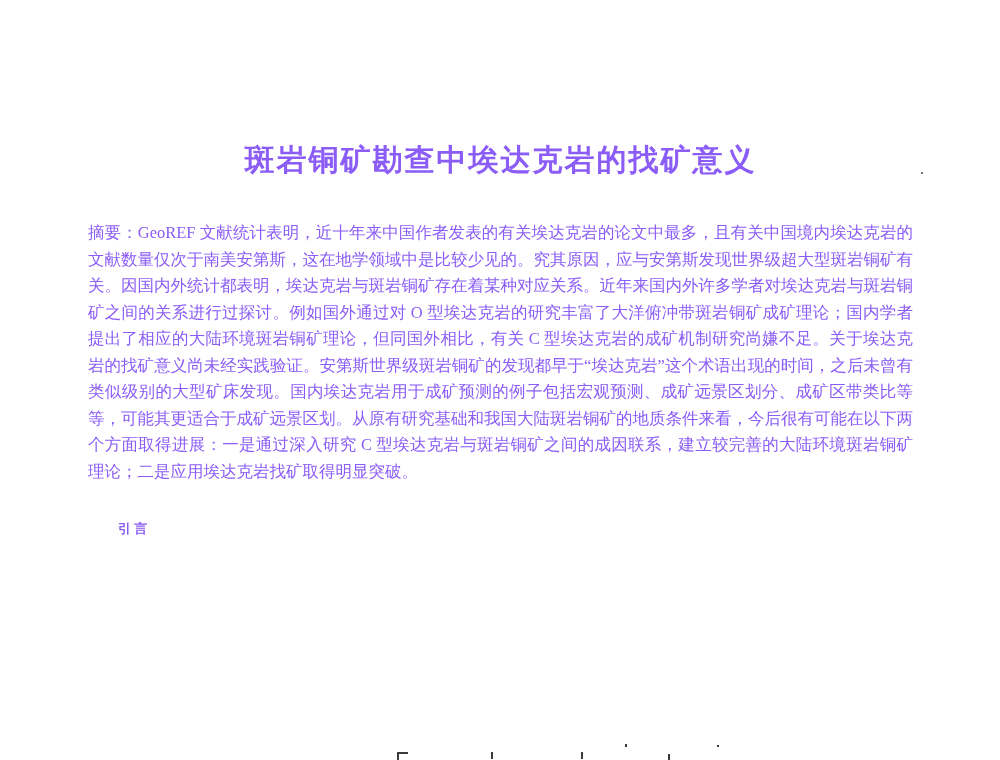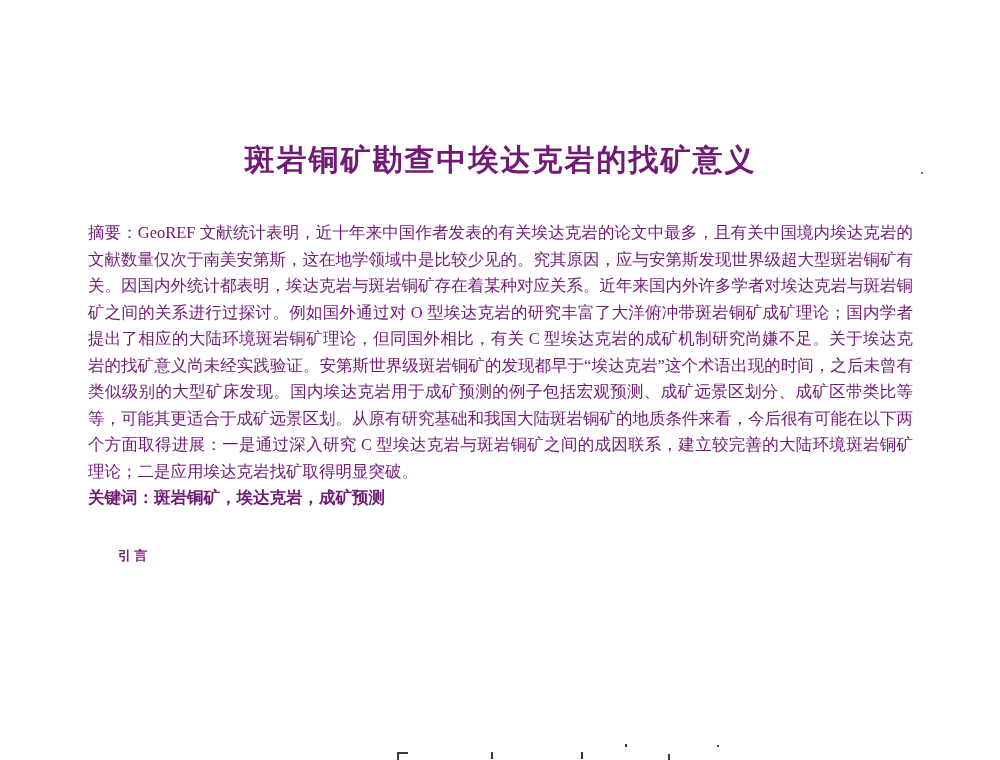--- a/index.html
+++ b/index.html
@@ -3,21 +3,21 @@
 <meta charset="utf-8">
 <style>
   html, body { margin: 0; padding: 0; background: #ffffff; }
   .page {
     position: relative;
     width: 1000px;
     height: 760px;
     background: #ffffff;
     overflow: hidden;
     font-family: "Liberation Serif", "DejaVu Serif", serif;
-    color: #701a75;
+    color: #8b5cf6;
   }
   .content {
     position: absolute;
     left: 88px;
     top: 0;
     width: 825px;
   }
   .paper-title {
     margin: 0;
     padding-top: 141px;
@@ -70,21 +70,20 @@
 </head>
 <body>
 
 <div class="page">
   <div class="content">
 
     <h1 class="paper-title">斑岩铜矿勘查中埃达克岩的找矿意义</h1>
 
     <p class="abstract"><span class="label">摘要：</span><span>GeoREF 文献统计表明，近十年来中国作者发表的有关埃达克岩的论文中最多，且有关中国境内埃达克岩的文献数量仅次于南美安第斯，这在地学领域中是比较少见的。究其原因，应与安第斯发现世界级超大型斑岩铜矿有关。因国内外统计都表明，埃达克岩与斑岩铜矿存在着某种对应关系。近年来国内外许多学者对埃达克岩与斑岩铜矿之间的关系进行过探讨。例如国外通过对 O 型埃达克岩的研究丰富了大洋俯冲带斑岩铜矿成矿理论；国内学者提出了相应的大陆环境斑岩铜矿理论，但同国外相比，有关 C 型埃达克岩的成矿机制研究尚嫌不足。关于埃达克岩的找矿意义尚未经实践验证。安第斯世界级斑岩铜矿的发现都早于“埃达克岩”这个术语出现的时间，之后未曾有类似级别的大型矿床发现。国内埃达克岩用于成矿预测的例子包括宏观预测、成矿远景区划分、成矿区带类比等等，可能其更适合于成矿远景区划。从原有研究基础和我国大陆斑岩铜矿的地质条件来看，今后很有可能在以下两个方面取得进展：一是通过深入研究 C 型埃达克岩与斑岩铜矿之间的成因联系，建立较完善的大陆环境斑岩铜矿理论；二是应用埃达克岩找矿取得明显突破。</span></p>
 
-    <p class="keywords"><span>关键词：</span><span>斑岩铜矿，埃达克岩，成矿预测</span></p>
 
     <h2 class="section-heading">引 言</h2>
 
 
   </div>
 
   <div>
     <div class="fragment frag-corner-h"></div>
     <div class="fragment frag-corner-v"></div>
     <div class="fragment frag-tick-1"></div>

